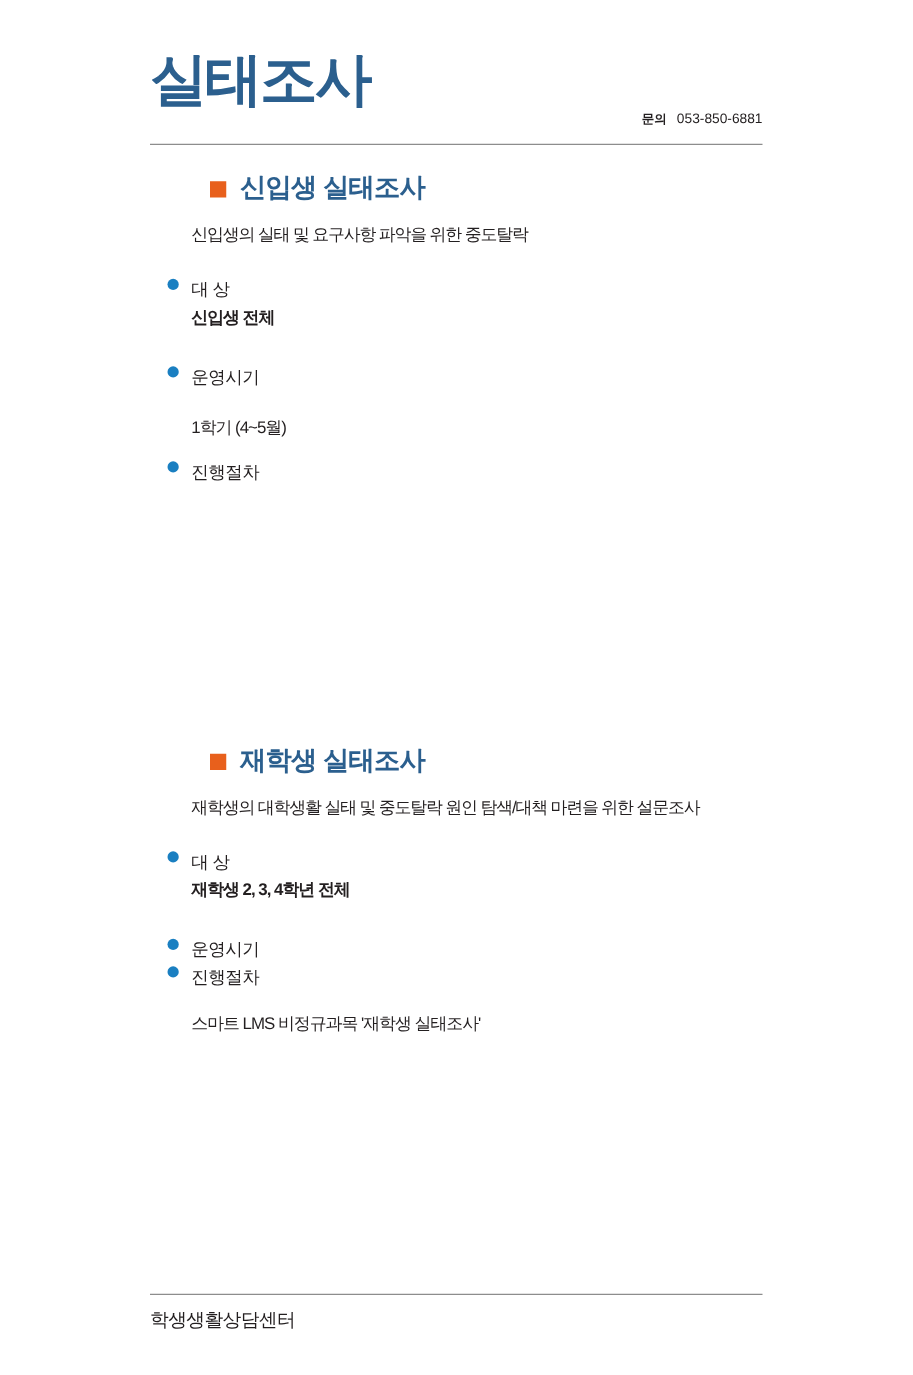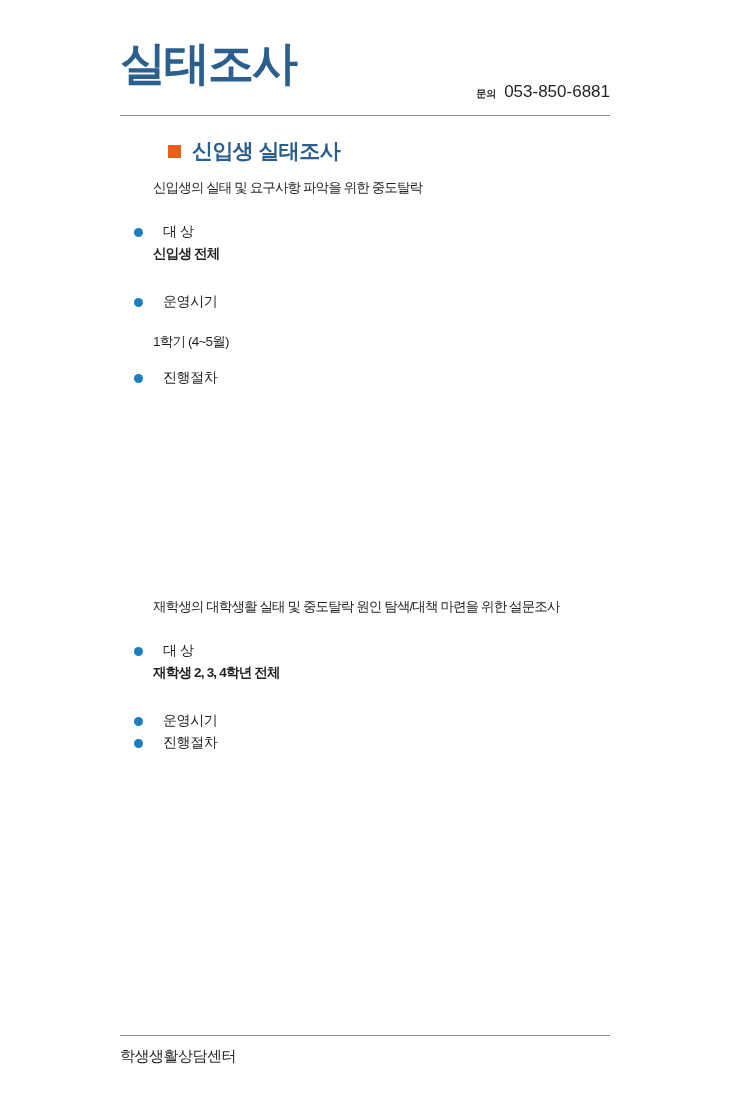--- a/index.html
+++ b/index.html
@@ -50,21 +50,21 @@
     gap: 8px;
     white-space: nowrap;
   }
   .contact-label {
     font-size: 10px;
     font-weight: bold;
     color: #231f20;
     margin-left: 32px;
   }
   .contact-number {
-    font-size: 17px;
+    font-size: 11px;
     color: #231f20;
     letter-spacing: 0px;
     text-align: center;
   }
   .header-rule {
     position: absolute;
     left: 120px;
     top: 115px;
     width: 490px;
     height: 0;
@@ -109,22 +109,22 @@
     letter-spacing: -0.9px;
     color: #231f20;
     white-space: nowrap;
   }
 
   .field {
     margin-bottom: 4px;
   }
   .field-label {
     display: flex;
-    align-items: center;
-    gap: 20px;
+    align-items: flex-start;
+    gap: 10px;
     margin: 0 0 0 14px;
   }
   .dot-marker {
     width: 9px;
     height: 9px;
     border-radius: 50%;
     background: #1a7fc1;
     flex: 0 0 auto;
   }
   .field-label-text {
@@ -206,20 +206,24 @@
 
     <div class="field sp-c last">
       <div class="field-label">
         <span class="dot-marker"></span>
         <span class="field-label-text">진행절차</span>
       </div>
     </div>
   </div>
 
   <div class="section section-2">
+    <div class="section-head">
+      <span class="square-marker"></span>
+      <span class="section-title">재학생 실태조사</span>
+    </div>
     <div class="section-desc">재학생의 대학생활 실태 및 중도탈락 원인 탐색/대책 마련을 위한 설문조사</div>
 
     <div class="field sp-a">
       <div class="field-label">
         <span class="dot-marker"></span>
         <span class="field-label-text">대      상</span>
       </div>
       <div class="field-value">재학생 2, 3, 4학년 전체</div>
     </div>
 
@@ -228,19 +232,20 @@
         <span class="dot-marker"></span>
         <span class="field-label-text">운영시기</span>
       </div>
     </div>
 
     <div class="field sp-c last">
       <div class="field-label">
         <span class="dot-marker"></span>
         <span class="field-label-text">진행절차</span>
       </div>
+      <div class="field-value">스마트 LMS 비정규과목 '재학생 실태조사'</div>
     </div>
   </div>
 
   <div class="footer-rule"></div>
   <div class="footer-text">학생생활상담센터</div>
 
 </div>
 
 </body></html>

